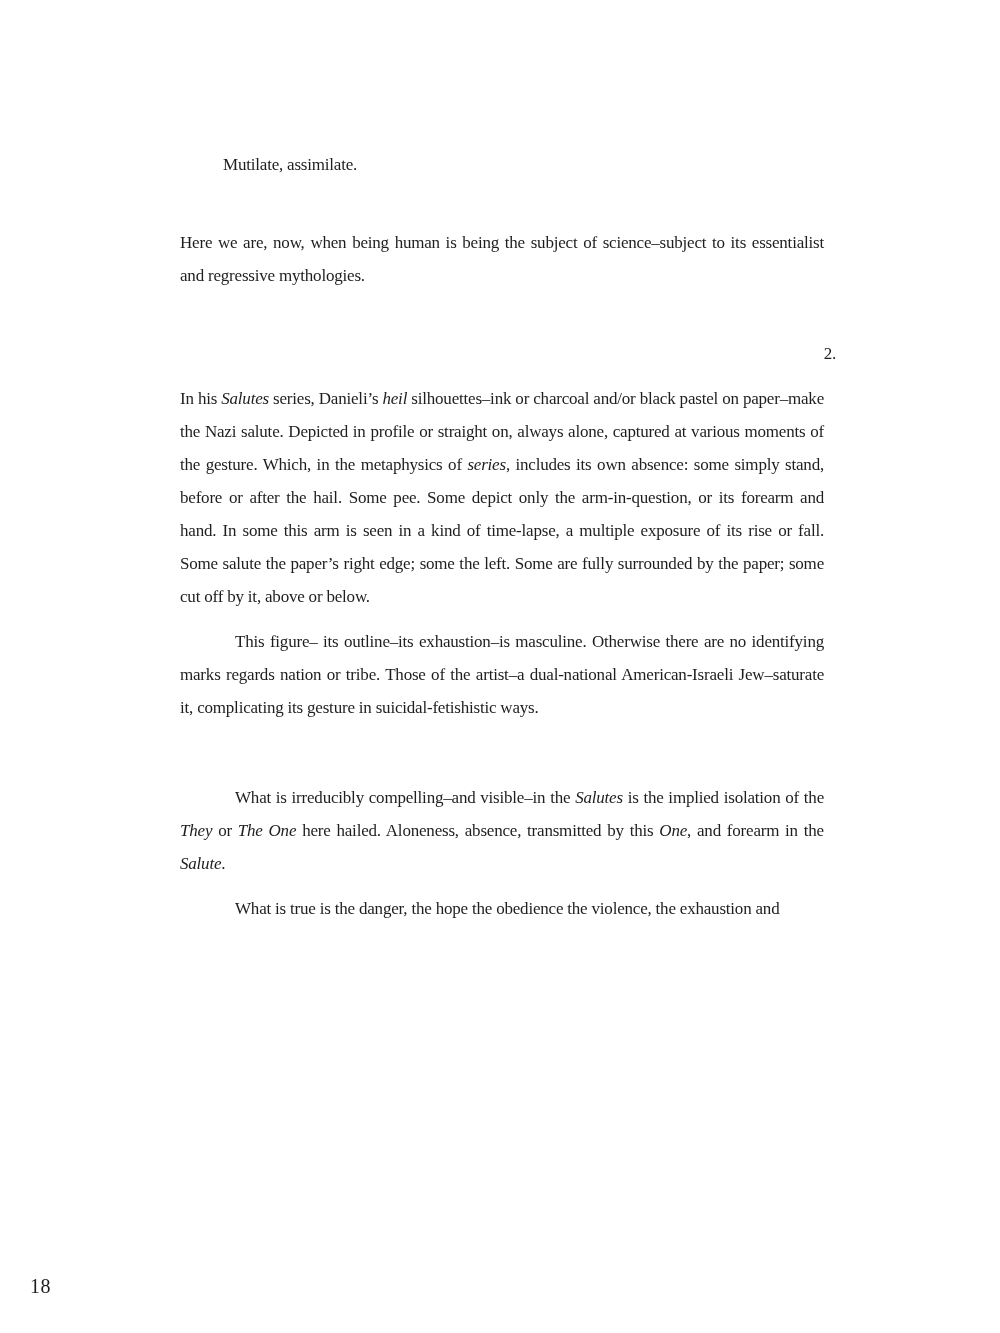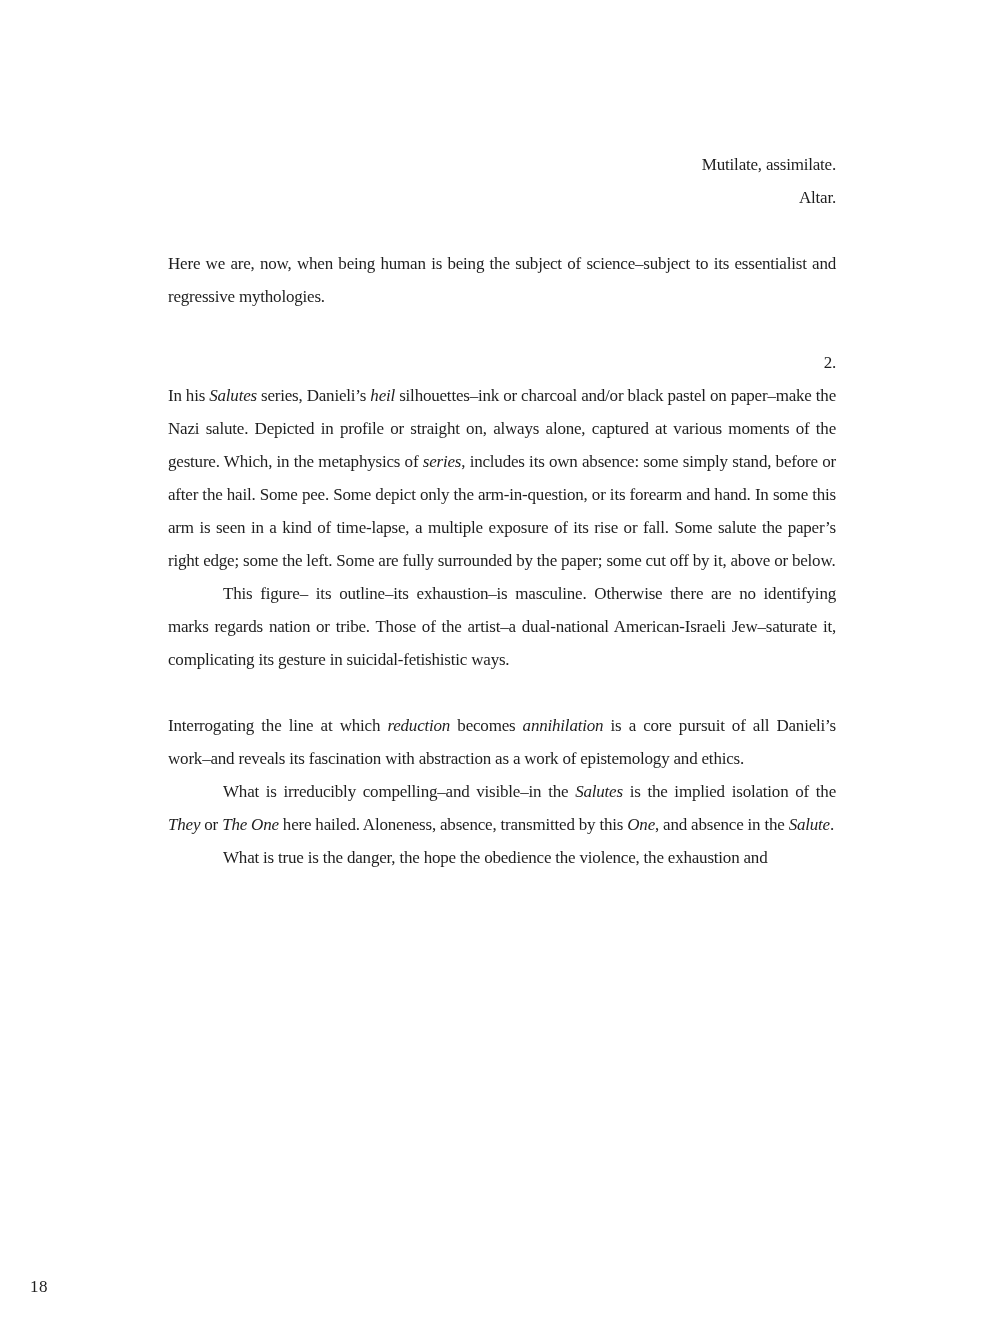--- a/index.html
+++ b/index.html
@@ -21,73 +21,70 @@
     left: 168px;
     top: 148px;
     width: 668px;
     font-size: 17px;
     line-height: 33px;
     letter-spacing: -0.2px;
   }
   .verse-line {
     padding-left: 55px;
     white-space: pre;
-    text-align: right;
   }
   .spacer {
     height: 33px;
   }
   p.body-para {
-    margin: 0;
+    margin: 12px;
     text-align: justify;
   }
   p.indent {
     text-indent: 55px;
   }
   .section-marker {
     text-align: right;
   }
   em {
     font-style: italic;
   }
   .page-number {
     position: absolute;
     left: 30px;
     top: 1270px;
-    font-size: 17px;
+    font-size: 20px;
     line-height: 33px;
     letter-spacing: 0.5px;
   }
 </style>
 </head>
 <body>
 
 <div class="page">
 
   <div class="text-block">
 
     <div class="verse-block">
       <div class="verse-line">Mutilate, assimilate.</div>
-      <div class="verse-line">Altar.</div>
     </div>
 
     <div class="spacer"></div>
 
     <p class="body-para"><span>Here we are, now, when being human is being the subject of science–subject to its essentialist and regressive mythologies.</span></p>
 
     <div class="spacer"></div>
 
     <div class="section-marker">2.</div>
 
     <p class="body-para"><span>In his </span><em>Salutes</em><span> series, Danieli’s </span><em>heil</em><span> silhouettes–ink or charcoal and/or black pastel on paper–make the Nazi salute. Depicted in profile or straight on, always alone, captured at various moments of the gesture. Which, in the metaphysics of </span><em>series</em><span>, includes its own absence: some simply stand, before or after the hail. Some pee. Some depict only the arm-in-question, or its forearm and hand. In some this arm is seen in a kind of time-lapse, a multiple exposure of its rise or fall. Some salute the paper’s right edge; some the left. Some are fully surrounded by the paper; some cut off by it, above or below.</span></p>
     <p class="body-para indent"><span>This figure– its outline–its exhaustion–is masculine. Otherwise there are no identifying marks regards nation or tribe. Those of the artist–a dual-national American-Israeli Jew–saturate it, complicating its gesture in suicidal-fetishistic ways.</span></p>
 
     <div class="spacer"></div>
 
-    <p class="body-para"><span>Interrogating the line at which </span><em>reduction</em><span> becomes </span><em>annihilation</em><span> is a core pursuit of all Danieli’s work–and reveals its fascination with abstraction as a work of epistemology and ethics.</span></p>
-    <p class="body-para indent"><span>What is irreducibly compelling–and visible–in the </span><em>Salutes</em><span> is the implied isolation of the </span><em>They</em><span> or </span><em>The One</em><span> here hailed. Aloneness, absence, transmitted by this </span><em>One</em><span>, and absence in the </span><em>Salute</em><span>.</span></p>
+    <p class="body-para indent"><span>What is irreducibly compelling–and visible–in the </span><em>Salutes</em><span> is the implied isolation of the </span><em>They</em><span> or </span><em>The One</em><span> here hailed. Aloneness, absence, transmitted by this </span><em>One</em><span>, and forearm in the </span><em>Salute</em><span>.</span></p>
     <p class="body-para indent"><span>What is true is the danger, the hope the obedience the violence, the exhaustion and</span></p>
 
   </div>
 
   <div class="page-number">18</div>
 
 </div>
 
 </body></html>

